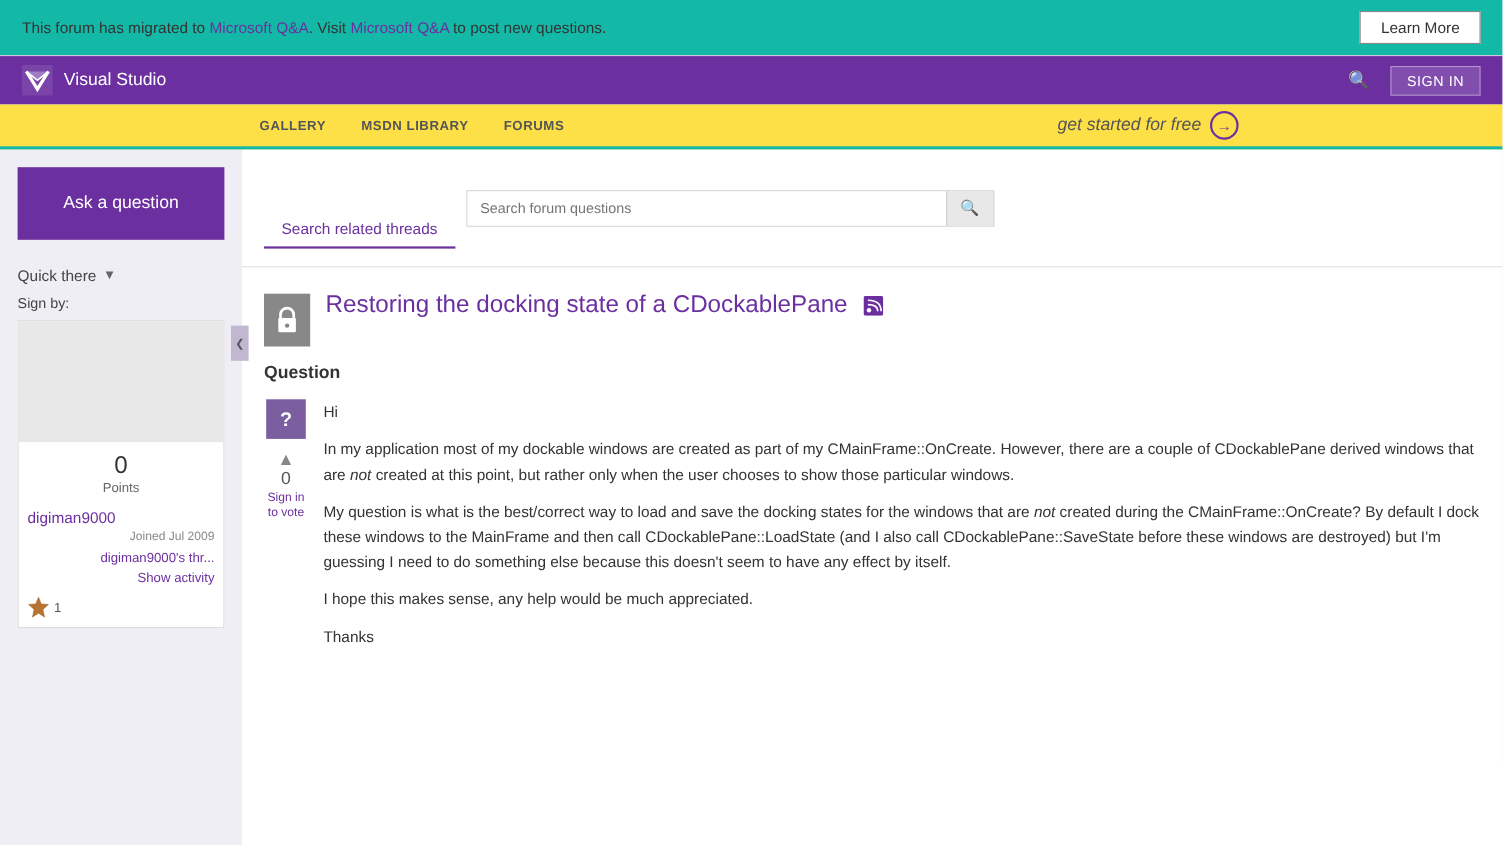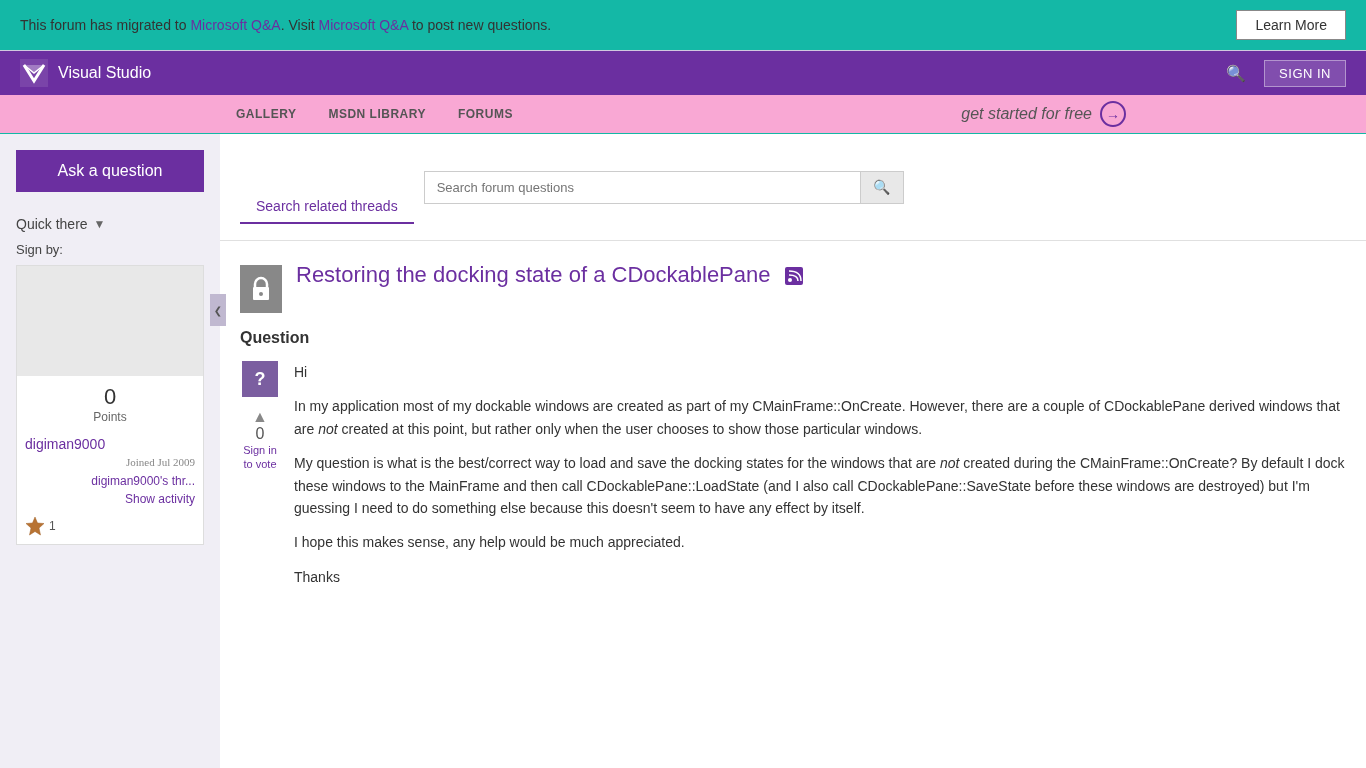--- a/index.html
+++ b/index.html
@@ -67,22 +67,22 @@
       border: 1px solid rgba(255,255,255,0.4);
       color: white;
       padding: 5px 14px;
       cursor: pointer;
       font-size: 13px;
       letter-spacing: 0.5px;
     }
 
     
     #nav-bar {
-      background: #f9a8d4;
-      border-bottom: 1px solid #14b8a6;
+      background: #fde047;
+      border-bottom: 3px solid #14b8a6;
       padding: 0 220px 0 220px;
       display: flex;
       align-items: center;
       justify-content: space-between;
     }
     #nav-links {
       display: flex;
       gap: 0;
     }
     .nav-link {
@@ -127,21 +127,21 @@
       width: 220px;
       min-width: 220px;
       background: #f0eef5;
       padding: 16px 0;
     }
     #ask-question-btn {
       display: block;
       background: #6b2fa0;
       color: white;
       border: none;
-      padding: 12px 24px;
+      padding: 24px 24px;
       font-size: 16px;
       cursor: pointer;
       margin: 0 16px 16px 16px;
       width: calc(100% - 32px);
     }
     #quick-access-section {
       padding: 8px 16px;
     }
     #quick-access-header {
       display: flex;
@@ -193,21 +193,20 @@
       text-decoration: none;
       font-size: 14px;
       padding: 4px 8px;
       text-align: left;
     }
     #user-joined {
       font-size: 11px;
       color: #888;
       text-align: right;
       padding: 0 8px 4px;
-      font-family: Liberation Serif, serif;
     }
     #user-threads-link {
       display: block;
       color: #6b2fa0;
       text-decoration: none;
       font-size: 12px;
       text-align: right;
       padding: 2px 8px;
     }
     #show-activity-link {

